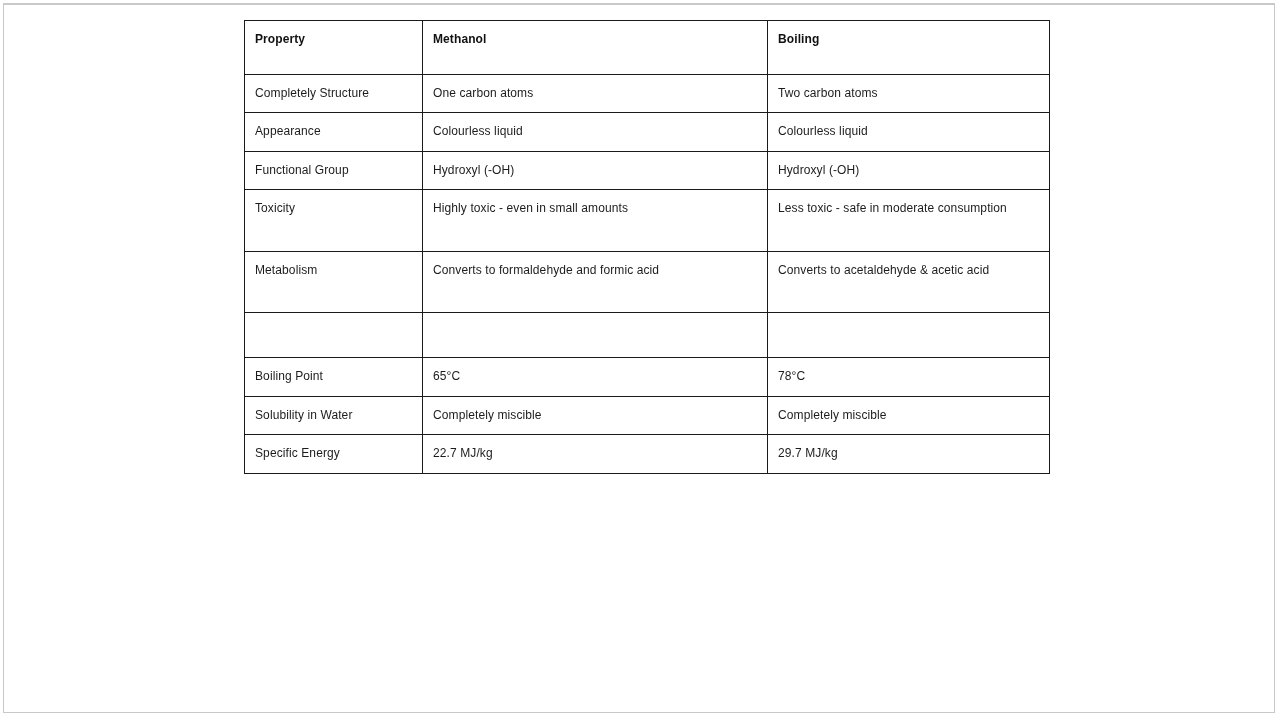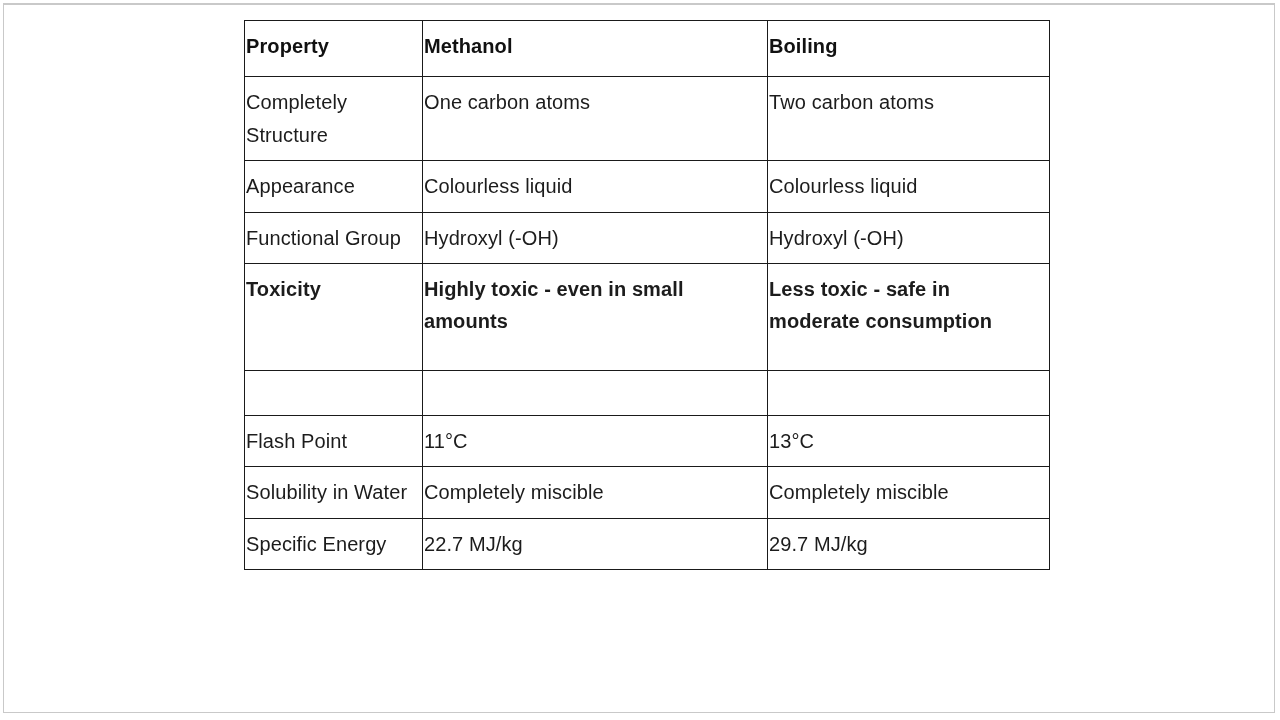--- a/index.html
+++ b/index.html
@@ -42,40 +42,40 @@
     background: #ffffff;
   }
 
   table.compare col.col-prop { width: 178px; }
   table.compare col.col-a    { width: 345px; }
   table.compare col.col-b    { width: 282px; }
 
   table.compare th,
   table.compare td {
     border: 1px solid #1a1a1a;
-    padding: 9px 9px 9px 1px;
+    padding: 9px 9px 9px 10px;
     vertical-align: top;
     text-align: left;
-    font-size: 20px;
+    font-size: 12px;
     line-height: 1.62;
     color: #1c1c1c;
     font-weight: 400;
     letter-spacing: 0.1px;
     word-wrap: break-word;
   }
 
   table.compare thead th {
     font-weight: 700;
     color: #111111;
     height: 30px;
     padding-bottom: 14px;
   }
 
   
-  tr.tall td { padding-bottom: 32px; font-weight: bold; }
+  tr.tall td { padding-bottom: 32px; }
   tr.blank td { height: 24px; padding-top: 10px; padding-bottom: 10px; }
 </style>
 </head>
 <body>
 
 <div id="page-frame">
 
   <div id="table-wrap">
     <table class="compare">
       <colgroup>
@@ -105,29 +105,34 @@
           <tr>
             <td>Functional Group</td>
             <td>Hydroxyl (-OH)</td>
             <td>Hydroxyl (-OH)</td>
           </tr>
           <tr class="tall">
             <td>Toxicity</td>
             <td>Highly toxic - even in small amounts</td>
             <td>Less toxic - safe in moderate consumption</td>
           </tr>
+          <tr class="tall">
+            <td>Metabolism</td>
+            <td>Converts to formaldehyde and formic acid</td>
+            <td>Converts to acetaldehyde &amp; acetic acid</td>
+          </tr>
           <tr class="blank">
             <td></td>
             <td></td>
             <td></td>
           </tr>
           <tr>
-            <td>Flash Point</td>
-            <td>11°C</td>
-            <td>13°C</td>
+            <td>Boiling Point</td>
+            <td>65°C</td>
+            <td>78°C</td>
           </tr>
           <tr>
             <td>Solubility in Water</td>
             <td>Completely miscible</td>
             <td>Completely miscible</td>
           </tr>
           <tr>
             <td>Specific Energy</td>
             <td>22.7 MJ/kg</td>
             <td>29.7 MJ/kg</td>

